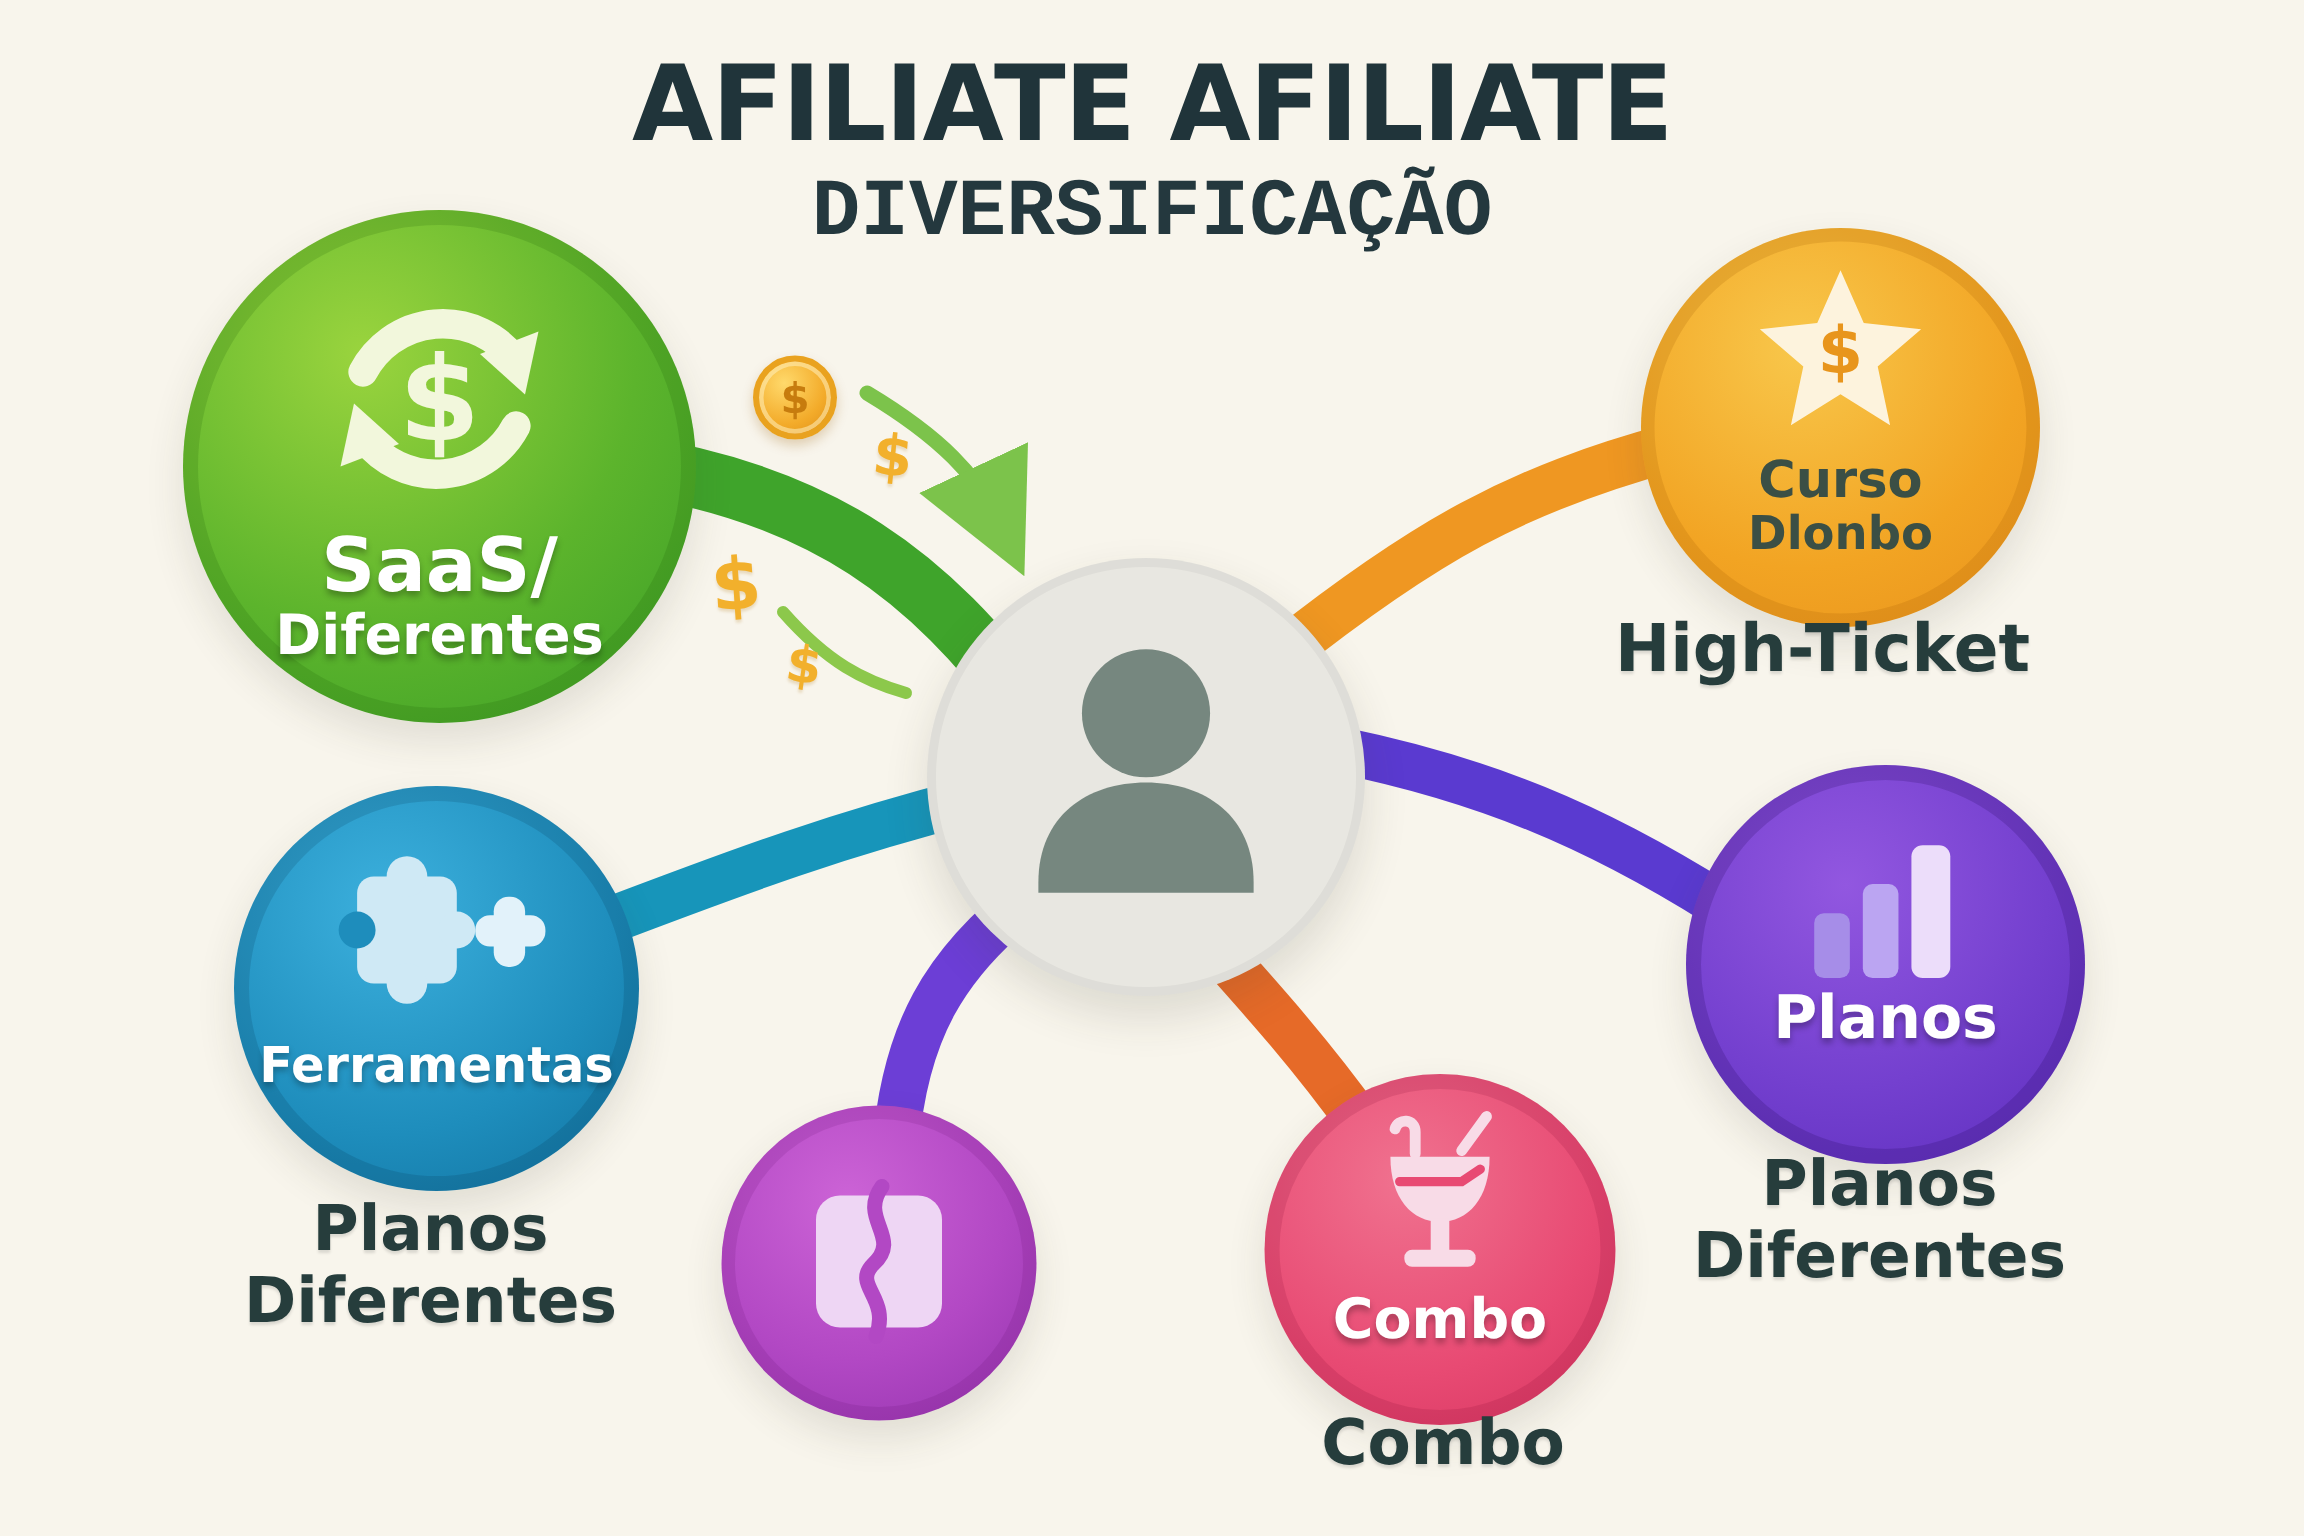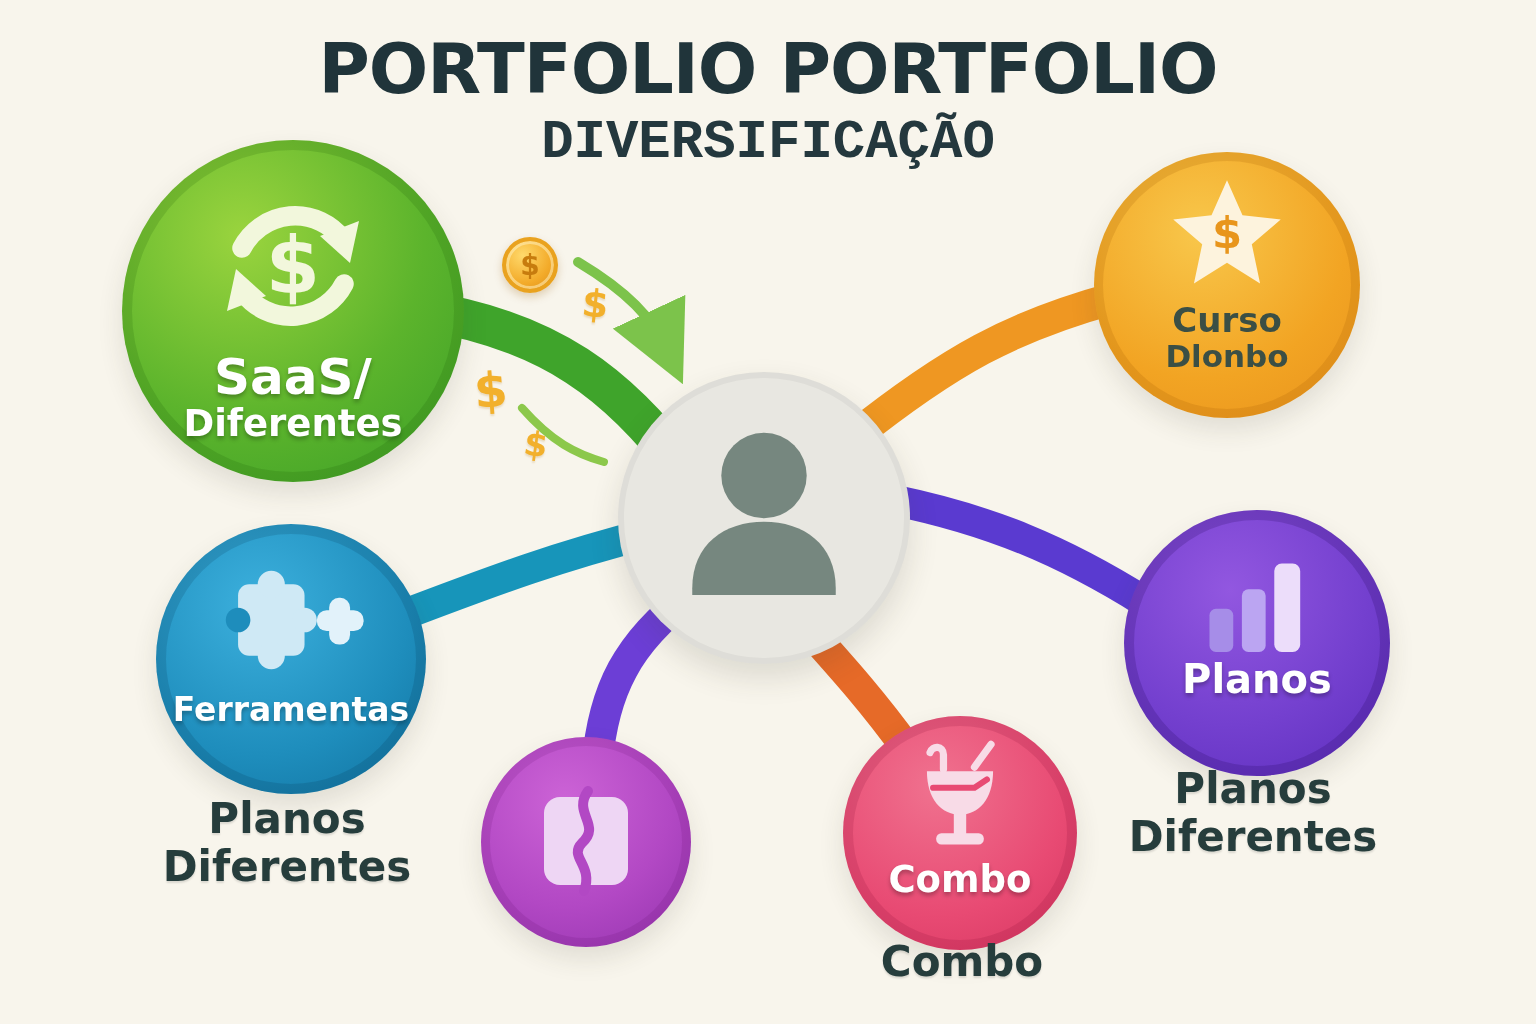--- a/index.html
+++ b/index.html
@@ -61,21 +61,21 @@
     text-shadow:0 2px 2px rgba(170,110,0,.2);}
   .d1{left:582px;top:282px;font-size:38px;transform:rotate(6deg);}
   .d2{left:474px;top:362px;font-size:48px;transform:rotate(-4deg);}
   .d3{left:524px;top:424px;font-size:34px;transform:rotate(8deg);}
 </style>
 </head>
 <body>
 
 <div class="stage">
 
-  <h1 class="title">PORTFOLIO PORTFOLIO</h1>
+  <h1 class="title">AFILIATE AFILIATE</h1>
   <h2 class="subtitle">DIVERSIFICAÇÃO</h2>
 
   <svg class="connectors" viewBox="0 0 1536 1024">
     <path d="M 420 310 C 550 330, 620 385, 685 472" fill="none" stroke="#3fa42b" stroke-width="40"></path>
     <path d="M 395 618 C 500 578, 560 556, 650 533" fill="none" stroke="#1795ba" stroke-width="31"></path>
     <path d="M 690 595 C 628 642, 603 690, 597 765" fill="none" stroke="#6c3ed6" stroke-width="31"></path>
     <path d="M 798 618 C 840 665, 872 700, 908 750" fill="none" stroke="#e66a28" stroke-width="31"></path>
     <path d="M 852 438 C 950 360, 1012 326, 1115 298" fill="none" stroke="#ef9722" stroke-width="32"></path>
     <path d="M 893 500 C 990 520, 1062 550, 1145 602" fill="none" stroke="#5a3ad0" stroke-width="31"></path>
   </svg>
@@ -166,20 +166,21 @@
         <path d="M0,0 L8,4 L0,8 z" fill="#7cc34b"></path>
       </marker>
     </defs>
     <path d="M 578 262 C 628 292, 652 318, 666 348" fill="none" stroke="#7cc34b" stroke-width="10" stroke-linecap="round" marker-end="url(#ah)"></path>
     <path d="M 522 408 C 552 442, 576 454, 604 462" fill="none" stroke="#8cc84b" stroke-width="8" stroke-linecap="round"></path>
   </svg>
   <span class="dollar d1">$</span>
   <span class="dollar d2">$</span>
   <span class="dollar d3">$</span>
 
+  <div class="ext-label" style="left:1020px;top:408px;width:390px;font-size:44px">High-Ticket</div>
 
   <div class="ext-label" style="left:87px;top:795px;width:400px;font-size:42px">
     <div>Planos</div>
     <div>Diferentes</div>
   </div>
 
   <div class="ext-label" style="left:1053px;top:765px;width:400px;font-size:42px">
     <div>Planos</div>
     <div>Diferentes</div>
   </div>

